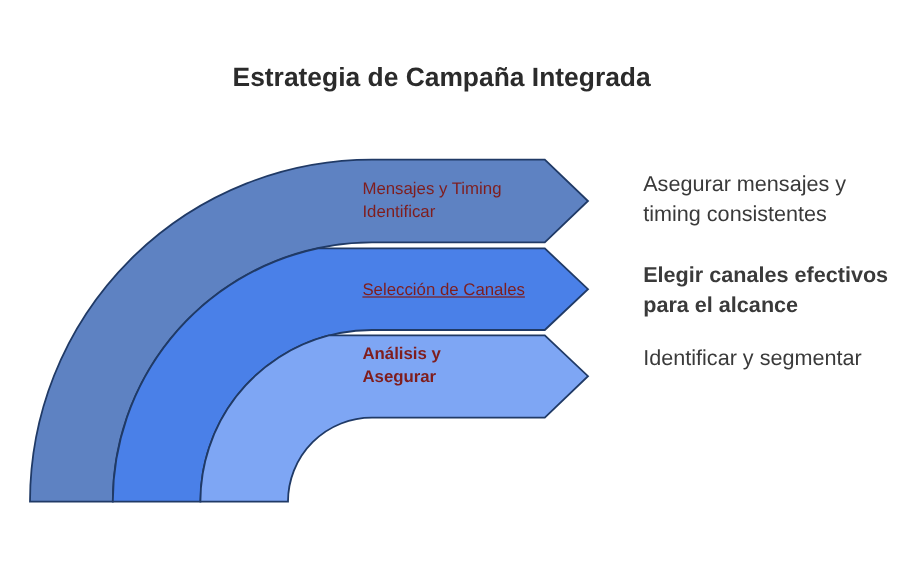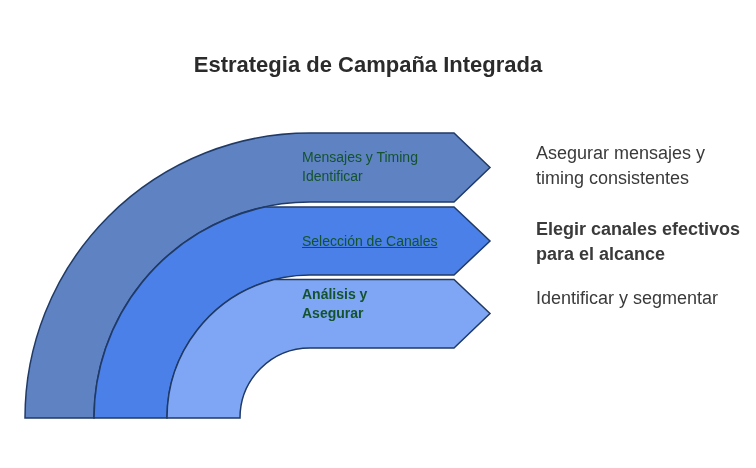--- a/index.html
+++ b/index.html
@@ -35,21 +35,21 @@
     font-size: 22px;
     font-weight: bold;
     color: #2B2B2B;
   }
   .band-label {
     position: absolute;
     left: 302px;
     width: 170px;
     font-size: 14px;
     line-height: 19px;
-    color: #14532d;
+    color: #7f1d1d;
   }
   .band-label.b1 { top: 148px; }
   .band-label.b2 { top: 232px; text-decoration: underline; }
   .band-label.b3 { top: 285px; font-weight: bold; }
   .band-desc {
     position: absolute;
     left: 506px;
     width: 232px;
     font-size: 18px;
     line-height: 25px;

